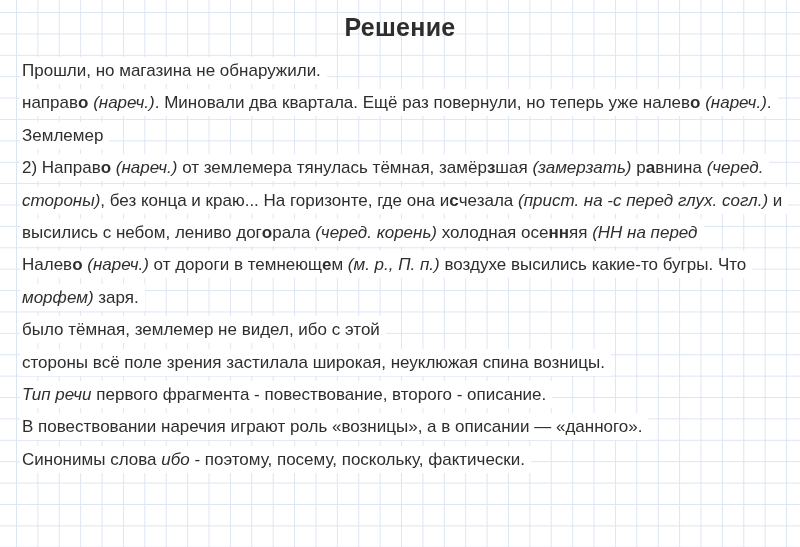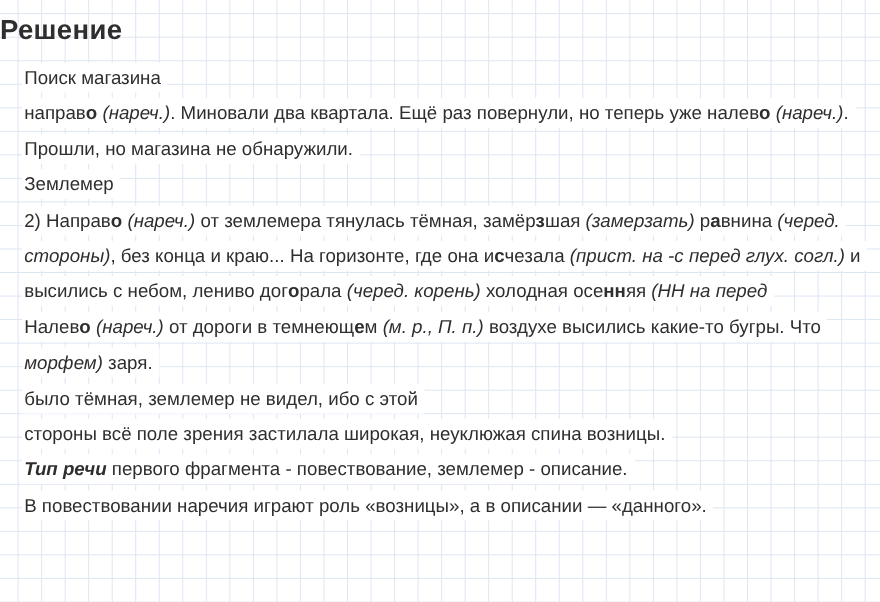--- a/index.html
+++ b/index.html
@@ -11,21 +11,21 @@
       linear-gradient(to right, var(--grid, #dce5f3) 1px, transparent 1px),
       linear-gradient(to bottom, var(--grid, #dce5f3) 1px, transparent 1px);
     background-size: 21.4px 21.4px;
     background-position: 16px 12px;
     color: var(--ink, #2e2e2e);
     position: relative;
   }
   .title {
     position: absolute;
     top: 13px; left: 0; right: 0;
-    text-align: left;
+    text-align: center;
     font-size: 25px;
     font-weight: 600;
     letter-spacing: 0.3px;
   }
   .doc {
     position: absolute;
     top: 55px; left: 22px; right: 0;
   }
   .line {
     height: 32.4px;
@@ -33,33 +33,33 @@
     white-space: nowrap;
     font-size: 17px;
   }
   .line-bg {
     background: var(--bg, #ffffff);
     padding: 4px 6px 4px 2px;
     margin-left: -2px;
   }
   .run.b  { font-weight: 700; }
   .run.i  { font-style: italic; }
-  .run.bi { font-weight: 700; font-style: italic; }
+  .run.bi { font-weight: 400; font-style: italic; }
 </style>
 </head>
 <body>
 
 <div class="title">Решение</div>
 <div class="doc">
-    <div class="line"><span class="line-bg"><span class="run">Поиск магазина</span></span></div>
+    <div class="line"><span class="line-bg"><span class="run">Прошли, но магазина не обнаружили.</span></span></div>
     <div class="line"><span class="line-bg"><span class="run">направ</span><span class="run b">о</span><span class="run"> </span><span class="run i">(нареч.)</span><span class="run">. Миновали два квартала. Ещё раз повернули, но теперь уже налев</span><span class="run b">о</span><span class="run"> </span><span class="run i">(нареч.)</span><span class="run">.</span></span></div>
-    <div class="line"><span class="line-bg"><span class="run">Прошли, но магазина не обнаружили.</span></span></div>
     <div class="line"><span class="line-bg"><span class="run">Землемер</span></span></div>
     <div class="line"><span class="line-bg"><span class="run">2) Направ</span><span class="run b">о</span><span class="run"> </span><span class="run i">(нареч.)</span><span class="run"> от землемера тянулась тёмная, замёр</span><span class="run b">з</span><span class="run">шая </span><span class="run i">(замерзать)</span><span class="run"> р</span><span class="run b">а</span><span class="run">внина </span><span class="run i">(черед.</span></span></div>
     <div class="line"><span class="line-bg"><span class="run i">стороны)</span><span class="run">, без конца и краю... На горизонте, где она и</span><span class="run b">с</span><span class="run">чезала </span><span class="run i">(прист. на -с перед глух. согл.)</span><span class="run"> и</span></span></div>
     <div class="line"><span class="line-bg"><span class="run">высились с небом, лениво дог</span><span class="run b">о</span><span class="run">рала </span><span class="run i">(черед. корень)</span><span class="run"> холодная осе</span><span class="run b">нн</span><span class="run">яя </span><span class="run i">(НН на перед</span></span></div>
     <div class="line"><span class="line-bg"><span class="run">Налев</span><span class="run b">о</span><span class="run"> </span><span class="run i">(нареч.)</span><span class="run"> от дороги в темнеющ</span><span class="run b">е</span><span class="run">м </span><span class="run i">(м. р., П. п.)</span><span class="run"> воздухе высились какие-то бугры. Что</span></span></div>
     <div class="line"><span class="line-bg"><span class="run i">морфем)</span><span class="run"> заря.</span></span></div>
     <div class="line"><span class="line-bg"><span class="run">было тёмная, землемер не видел, ибо с этой</span></span></div>
     <div class="line"><span class="line-bg"><span class="run">стороны всё поле зрения застилала широкая, неуклюжая спина возницы.</span></span></div>
-    <div class="line"><span class="line-bg"><span class="run bi">Тип речи</span><span class="run"> первого фрагмента - повествование, землемер - описание.</span></span></div>
+    <div class="line"><span class="line-bg"><span class="run bi">Тип речи</span><span class="run"> первого фрагмента - повествование, второго - описание.</span></span></div>
     <div class="line"><span class="line-bg"><span class="run">В повествовании наречия играют роль «возницы», а в описании — «данного».</span></span></div>
+    <div class="line"><span class="line-bg"><span class="run">Синонимы слова </span><span class="run i">ибо</span><span class="run"> - поэтому, посему, поскольку, фактически.</span></span></div>
   </div>
 
 </body></html>

